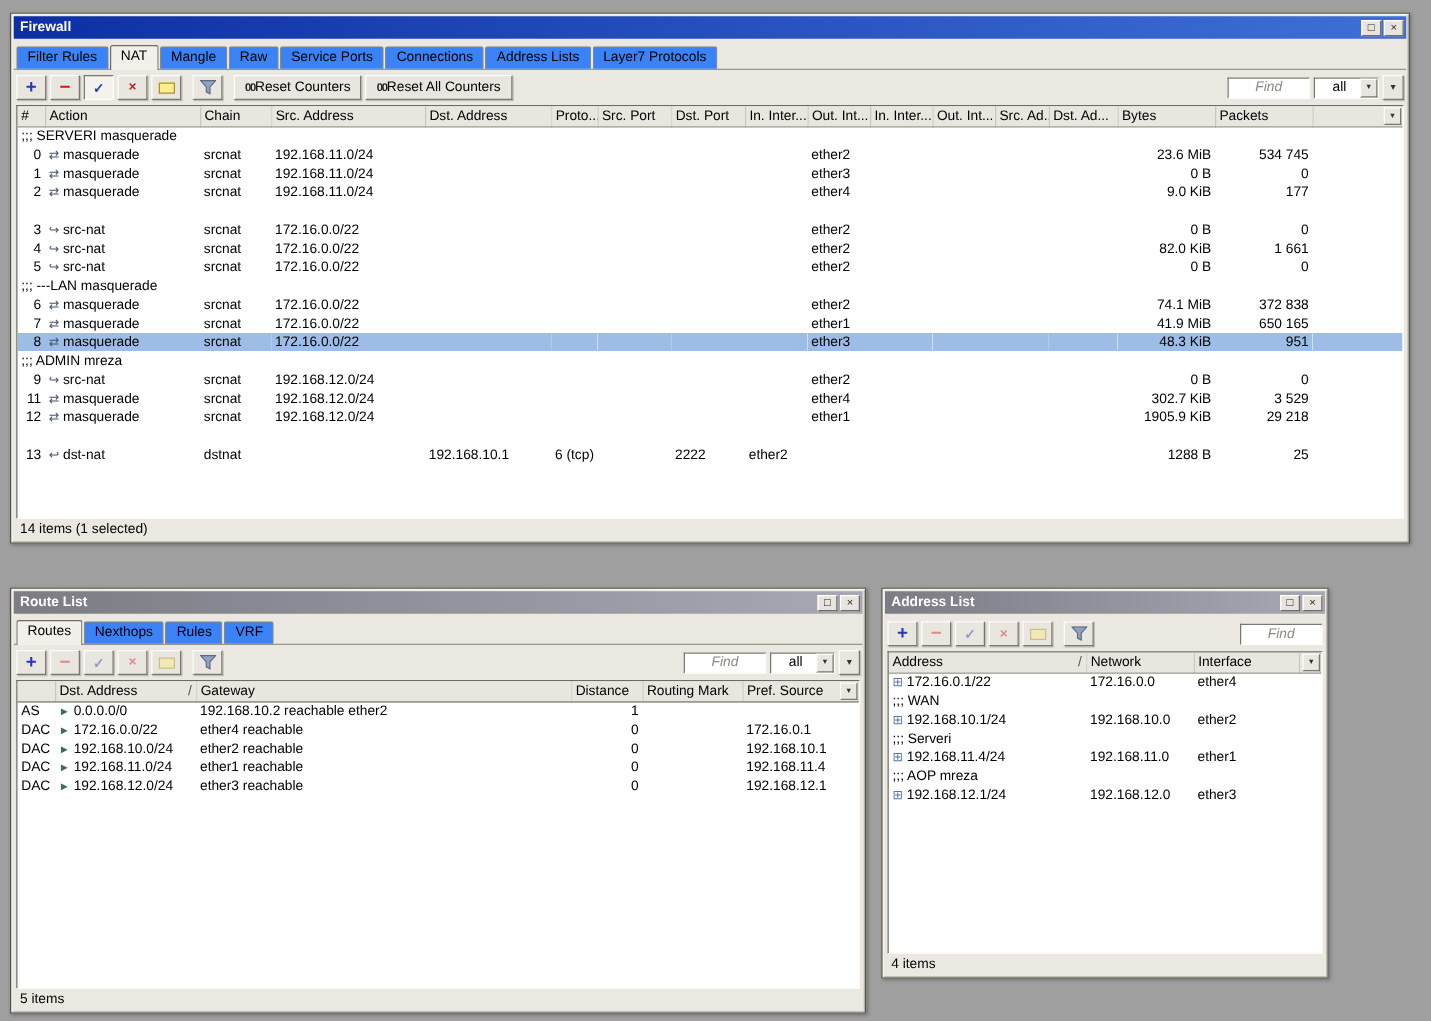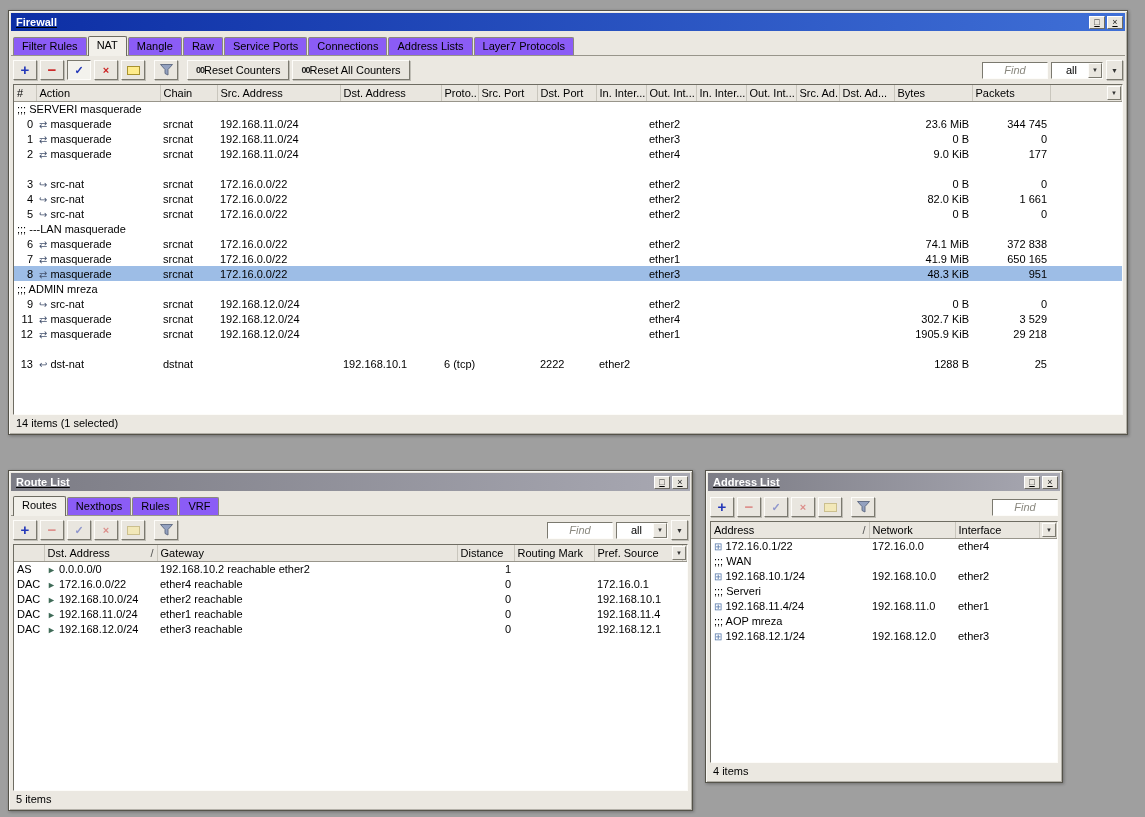--- a/index.html
+++ b/index.html
@@ -6,40 +6,39 @@
   html, body {
     margin: 0; width: 1145px; height: 817px;
     background: #9f9f9f;
     font-family: "Liberation Sans", sans-serif;
     font-size: 11px; color: #000; overflow: hidden;
   }
   .window {
     position: absolute; background: #ebe8e1;
     border: 1px solid #55534a;
     box-shadow: inset 1px 1px 0 #f8f7f3, inset -1px -1px 0 #b3b0a8, 1px 1px 3px rgba(0,0,0,.3);
-    text-decoration: underline;
   }
   .titlebar {
     height: 18px; margin: 2px 2px 0 2px;
     display: flex; align-items: center;
     padding: 0 2px 0 5px; color: #fff;
   }
   .titlebar.active   { background: linear-gradient(90deg,#0d2fa5,#3f6fd6); }
   .titlebar.inactive { background: linear-gradient(90deg,#7c7c85,#a8a8b2); }
   .tb-title { flex: 1; font-weight: bold; font-size: 11px; }
   .tb-btn {
     width: 16px; height: 13px; margin-left: 2px; background: #e8e5de;
     border: 1px solid; border-color: #fff #6e6c64 #6e6c64 #fff;
     font-size: 9px; line-height: 11px; text-align: center; color: #222; cursor: default;
   }
   .win-body { position: absolute; top: 22px; left: 2px; right: 2px; bottom: 2px; display: flex; flex-direction: column; }
   .tabs { display: flex; align-items: flex-end; padding: 3px 2px 0 2px; height: 23px; border-bottom: 1px solid #98958b; }
   .tab {
     padding: 2px 8px 3px; margin-right: 1px;
-    background: #8b5cf6; border: 1px solid #8a887d; border-bottom: none;
+    background: #3b82f6; border: 1px solid #8a887d; border-bottom: none;
     border-radius: 2px 2px 0 0; cursor: default; white-space: nowrap;
   }
   .tab.active { background: #f2f0ea; margin-bottom: -1px; padding-bottom: 5px; border-color: #6e6c62; position: relative; z-index: 2; }
   .toolbar { display: flex; align-items: center; gap: 3px; padding: 4px 2px; }
   .tbtn {
     width: 24px; height: 20px; display: inline-flex; align-items: center; justify-content: center;
     background: #e9e6df; border: 1px solid; border-color: #fdfcf9 #7b796f #7b796f #fdfcf9;
     box-shadow: 1px 1px 0 rgba(90,88,80,.3); cursor: default; flex: none;
   }
   .tbtn.pressed { border-color: #7b796f #fdfcf9 #fdfcf9 #7b796f; background: #f3f2ed; box-shadow: none; }
@@ -213,21 +212,21 @@
               <td></td>
               <td></td>
               <td></td>
               <td></td>
               <td>ether2</td>
               <td></td>
               <td></td>
               <td></td>
               <td></td>
               <td class="ra">23.6 MiB</td>
-              <td class="ra">344 745</td>
+              <td class="ra">534 745</td>
               <td></td>
             </tr>
             <tr class="rule-row">
               <td class="ra">1</td>
               <td><span class="act-icon">⇄</span><span>masquerade</span></td>
               <td>srcnat</td>
               <td>192.168.11.0/24</td>
               <td></td>
               <td></td>
               <td></td>

